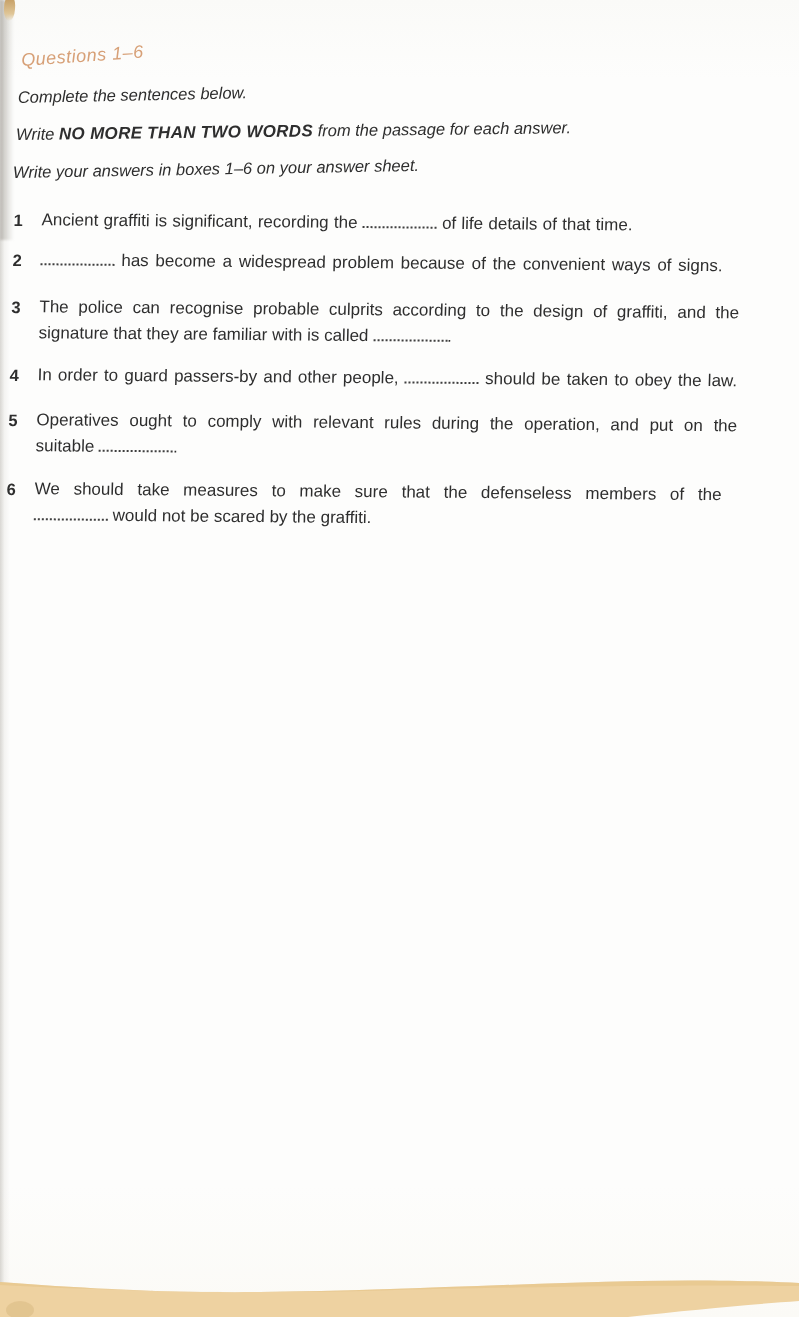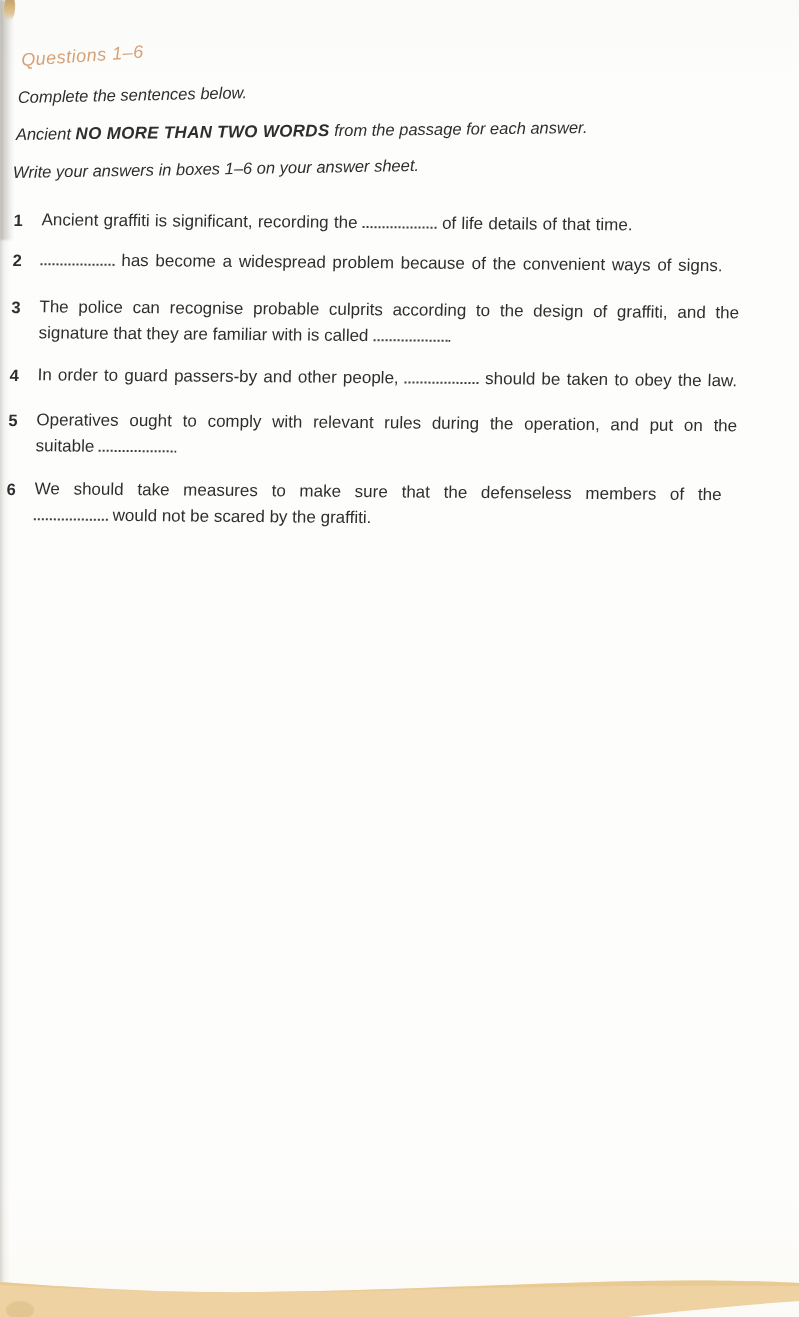--- a/index.html
+++ b/index.html
@@ -83,21 +83,21 @@
 <div class="page">
 
   <div class="left-edge-shadow"></div>
   <div class="left-edge-shadow-top"></div>
   <div class="corner-mark"></div>
 
   <h2 class="qtitle">Questions 1–6</h2>
 
   <div class="instructions" id="instructions">
       <div class="inst-line"><span>Complete the sentences below.</span></div>
-      <div class="inst-line"><span>Ancient </span><span class="bold">NO MORE THAN TWO WORDS</span><span> from the passage for each answer.</span></div>
+      <div class="inst-line"><span>Write </span><span class="bold">NO MORE THAN TWO WORDS</span><span> from the passage for each answer.</span></div>
       <div class="inst-line"><span>Write your answers in boxes 1–6 on your answer sheet.</span></div>
     </div>
 
   <div class="questions" id="questions">
       <div class="question" data-qnum="1">
         <span class="q-num">1</span>
         <div class="q-body">
           <div class="q-line"><span>Ancient graffiti is significant, recording the </span><span class="blank"></span><span> of life details of that time.</span></div>
         </div>
       </div>

